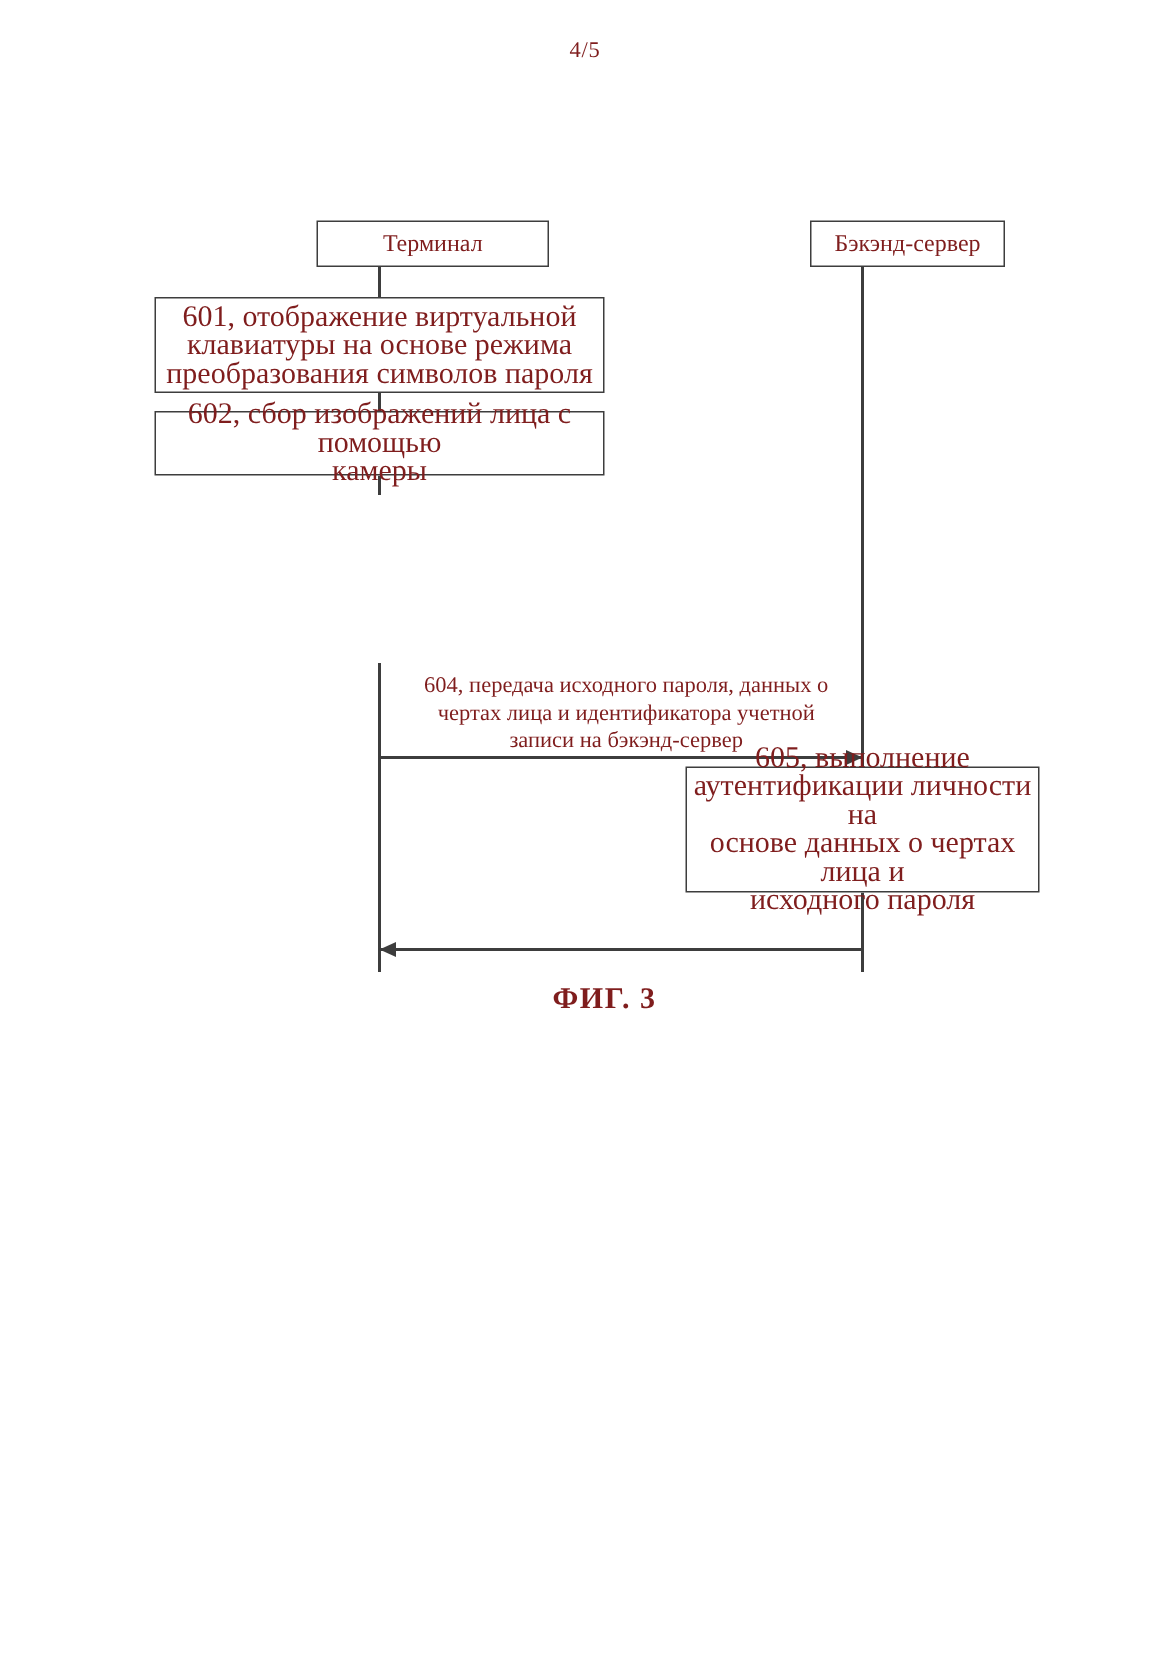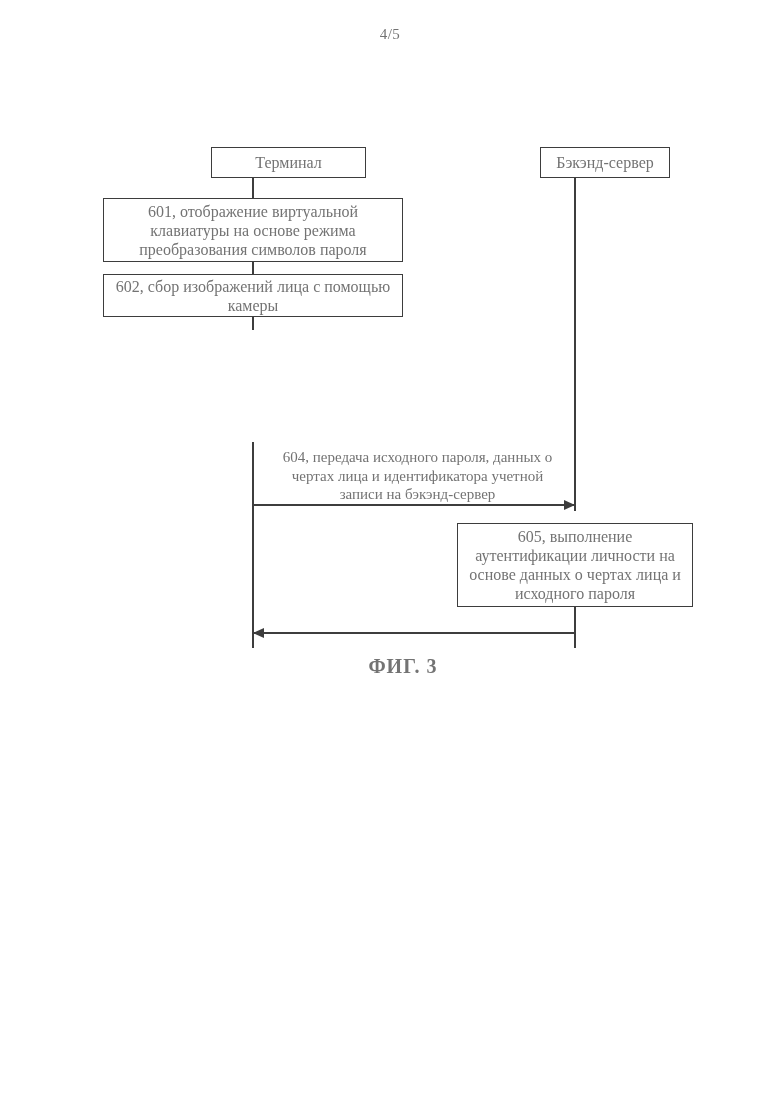--- a/index.html
+++ b/index.html
@@ -7,21 +7,21 @@
     padding: 0;
     background: #e8e8e8;
   }
   .page {
     position: relative;
     width: 780px;
     height: 1103px;
     margin: 0 auto;
     background: #ffffff;
     font-family: "Liberation Serif", "DejaVu Serif", serif;
-    color: #737373;
+    color: #7f1d1d;
     overflow: hidden;
   }
   .page-number {
     position: absolute;
     top: 26px;
     left: 0;
     width: 780px;
     text-align: center;
     font-size: 15px;
     letter-spacing: 0.5px;
@@ -29,30 +29,30 @@
   .box {
     position: absolute;
     box-sizing: border-box;
     border: 1.5px solid #3d3d3d;
     background: #ffffff;
     display: flex;
     align-items: center;
     justify-content: center;
     text-align: center;
     white-space: pre-line;
-    font-size: 16px;
+    font-size: 20px;
     line-height: 19px;
   }
   .actor-box { font-size: 16px; line-height: 18px; }
   .actor-terminal { left: 175px; top: 147px; width: 155px; height: 31px; margin-left: 36px; }
   .actor-backend  { left: 540px; top: 147px; width: 130px; height: 31px; }
   .step-601 { left: 103px; top: 198px; width: 300px; height: 64px; }
   .step-602 { left: 103px; top: 274px; width: 300px; height: 43px; }
   .step-603 { left: 103px; top: 330px; width: 300px; height: 112px; line-height: 18.3px; }
-  .step-605 { left: 457px; top: 511px; width: 236px; height: 84px; margin-top: 12px; }
+  .step-605 { left: 457px; top: 511px; width: 236px; height: 84px; }
   .lifeline {
     position: absolute;
     width: 2px;
     background: #3d3d3d;
   }
   .ll-t1 { left: 252px; top: 178px; height: 20px; }
   .ll-t2 { left: 252px; top: 262px; height: 12px; }
   .ll-t3 { left: 252px; top: 317px; height: 13px; }
   .ll-t4 { left: 252px; top: 442px; height: 206px; }
   .ll-b1 { left: 574px; top: 178px; height: 333px; }

